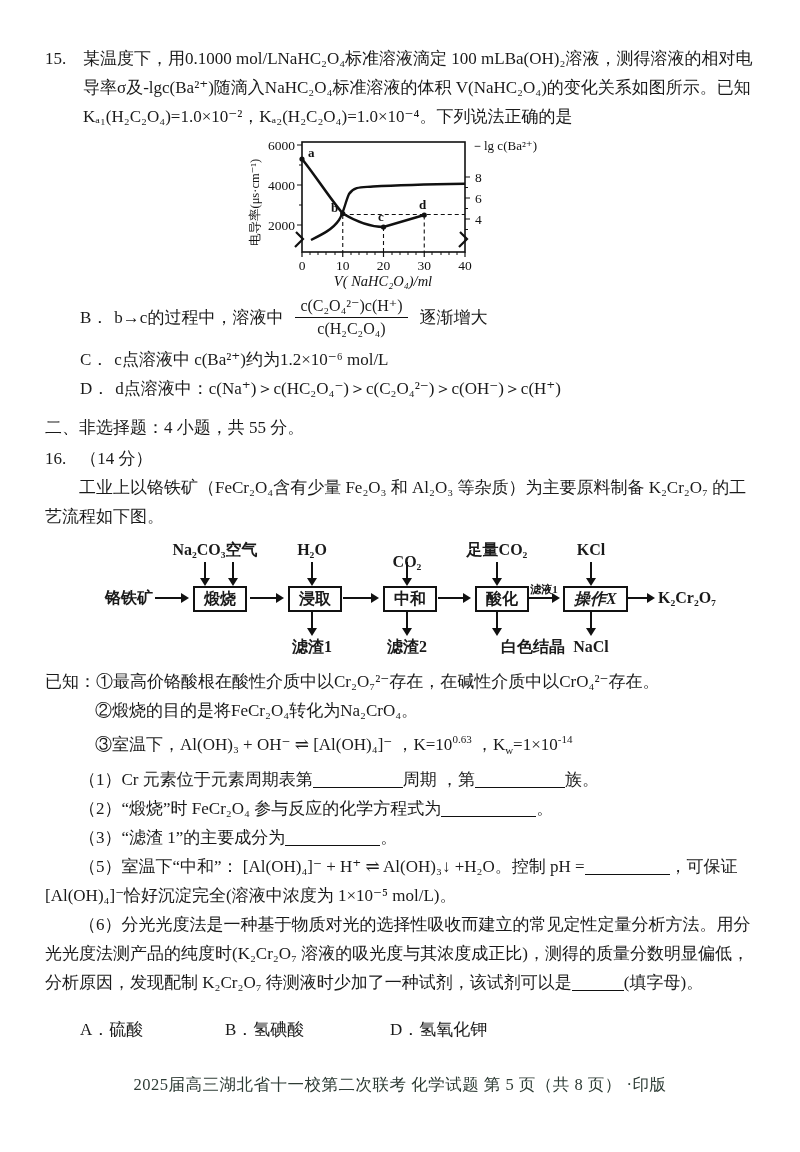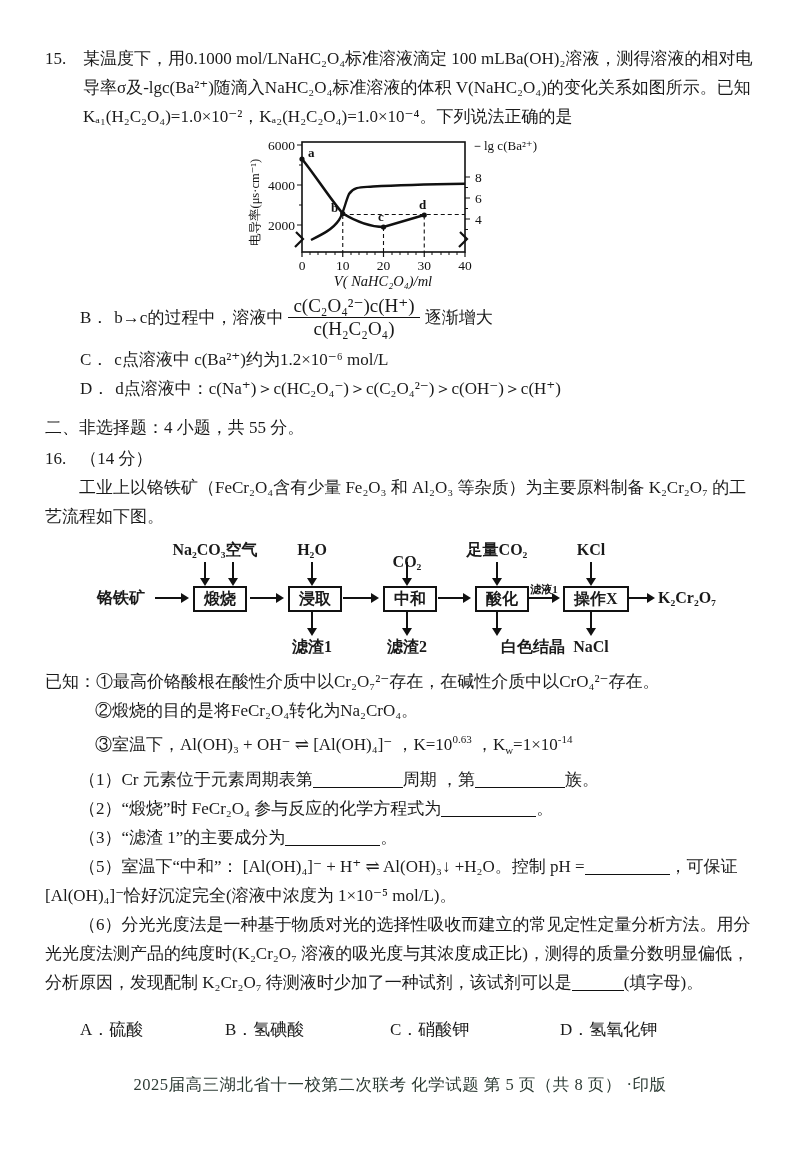--- a/index.html
+++ b/index.html
@@ -15,21 +15,21 @@
   
   .chart-wrap{position:relative;height:156px;margin:3px 0 3px 0;}
   .chart-wrap svg{position:absolute;left:200px;top:0;}
   .ctext{font-family:"Liberation Serif","DejaVu Serif",serif;fill:#111;}
   
   .opts{margin-left:35px;}
   .opt{line-height:29px;}
   .opt-label{margin-right:6px;}
   .opt-b{display:flex;align-items:center;margin:5px 0;}
   .opt-b span{white-space:nowrap;}
-  .frac{display:inline-flex;flex-direction:column;text-align:center;margin:0 5px;vertical-align:middle;font-size:19px;line-height:22px;}
+  .frac{display:inline-flex;flex-direction:column;text-align:center;margin:0 12px;vertical-align:middle;font-size:16px;line-height:22px;}
   .frac .num{border-bottom:1.3px solid #111;padding:0 5px;}
   
   .sect{font-weight:normal;margin-top:10px;}
   .q16head{margin-top:2px;}
   .q16head .score{margin-left:14px;}
   .indent{text-indent:2em;}
   
   .flow{position:relative;height:126px;margin:4px 0 6px 0;font-size:16px;font-weight:bold;line-height:22px;}
   .pbox{position:absolute;border:2px solid #111;height:22px;line-height:22px;padding:0 9px;top:51px;white-space:nowrap;}
   .flabel{position:absolute;white-space:nowrap;}
@@ -139,32 +139,32 @@
     <span class="flabel cx" style="left:452px;top:4px;">足量CO₂</span>
     <span class="flabel cx" style="left:546px;top:4px;">KCl</span>
 
     <span class="varrow" style="left:159px;top:27px;height:22px;"></span>
     <span class="varrow" style="left:187px;top:27px;height:22px;"></span>
     <span class="varrow" style="left:266px;top:27px;height:22px;"></span>
     <span class="varrow" style="left:361px;top:27px;height:22px;"></span>
     <span class="varrow" style="left:451px;top:27px;height:22px;"></span>
     <span class="varrow" style="left:545px;top:27px;height:22px;"></span>
 
-    <span class="flabel" style="left:52px;top:52px;">铬铁矿</span>
+    <span class="flabel" style="left:60px;top:52px;">铬铁矿</span>
     <span class="harrow" style="left:110px;top:62px;width:32px;"></span>
     <span class="pbox" style="left:148px;">煅烧</span>
     <span class="harrow" style="left:205px;top:62px;width:32px;"></span>
     <span class="pbox" style="left:243px;">浸取</span>
     <span class="harrow" style="left:298px;top:62px;width:34px;"></span>
     <span class="pbox" style="left:338px;">中和</span>
     <span class="harrow" style="left:393px;top:62px;width:31px;"></span>
     <span class="pbox" style="left:430px;">酸化</span>
     <span class="flabel small-label cx" style="left:499px;top:48px;">滤液1</span>
     <span class="harrow" style="left:484px;top:62px;width:29px;"></span>
-    <span class="pbox" style="left:518px;">操作X</span>
+    <span class="pbox" style="left:518px;font-style:italic;">操作X</span>
     <span class="harrow" style="left:583px;top:62px;width:25px;"></span>
     <span class="flabel" style="left:613px;top:52px;">K₂Cr₂O₇</span>
 
     <span class="varrow" style="left:266px;top:77px;height:22px;"></span>
     <span class="varrow" style="left:361px;top:77px;height:22px;"></span>
     <span class="varrow" style="left:451px;top:77px;height:22px;"></span>
     <span class="varrow" style="left:545px;top:77px;height:22px;"></span>
 
     <span class="flabel cx" style="left:267px;top:101px;">滤渣1</span>
     <span class="flabel cx" style="left:362px;top:101px;">滤渣2</span>
@@ -178,19 +178,18 @@
 
   <p class="indent"><span>（1）Cr 元素位于元素周期表第</span><span class="blank w90"></span><span>周期 ，第</span><span class="blank w90"></span><span>族。</span></p>
   <p class="indent"><span>（2）“煅烧”时 FeCr₂O₄ 参与反应的化学方程式为</span><span class="blank w95"></span><span>。</span></p>
   <p class="indent"><span>（3）“滤渣 1”的主要成分为</span><span class="blank w95"></span><span>。</span></p>
   <p class="indent"><span>（5）室温下“中和”： [Al(OH)₄]⁻ + H⁺ ⇌ Al(OH)₃↓ +H₂O。控制 pH =</span><span class="blank w85"></span><span>，可保证[Al(OH)₄]⁻恰好沉淀完全(溶液中浓度为 1×10⁻⁵ mol/L)。</span></p>
   <p class="indent"><span>（6）分光光度法是一种基于物质对光的选择性吸收而建立的常见定性定量分析方法。用分光光度法测产品的纯度时(K₂Cr₂O₇ 溶液的吸光度与其浓度成正比)，测得的质量分数明显偏低，分析原因，发现配制 K₂Cr₂O₇ 待测液时少加了一种试剂，该试剂可以是</span><span class="blank w55"></span><span>(填字母)。</span></p>
 
   <div class="choices">
     <span class="ch-a">A．硫酸</span>
     <span class="ch-b">B．氢碘酸</span>
-    <span class="ch-c">C．硝酸钾</span>
     <span>D．氢氧化钾</span>
   </div>
 
   <div class="footer">2025届高三湖北省十一校第二次联考 化学试题 第 5 页（共 8 页） ·印版</div>
 
 </div>
 
 </body></html>

